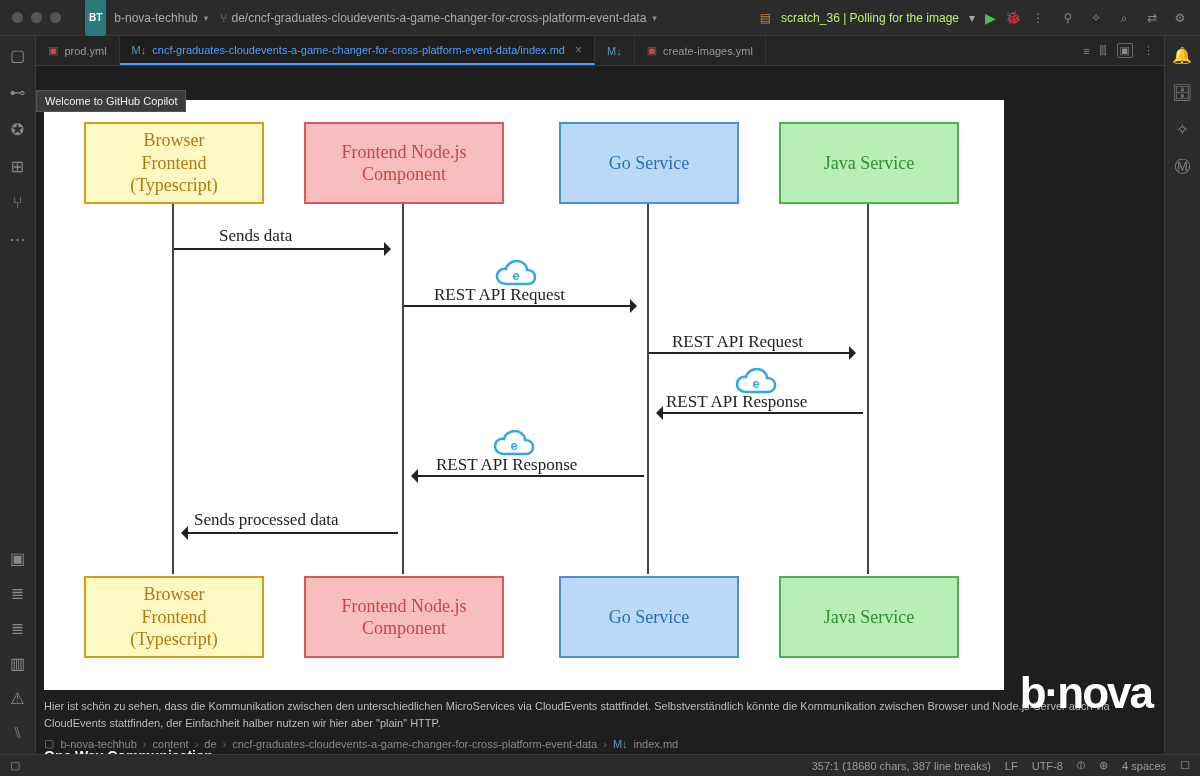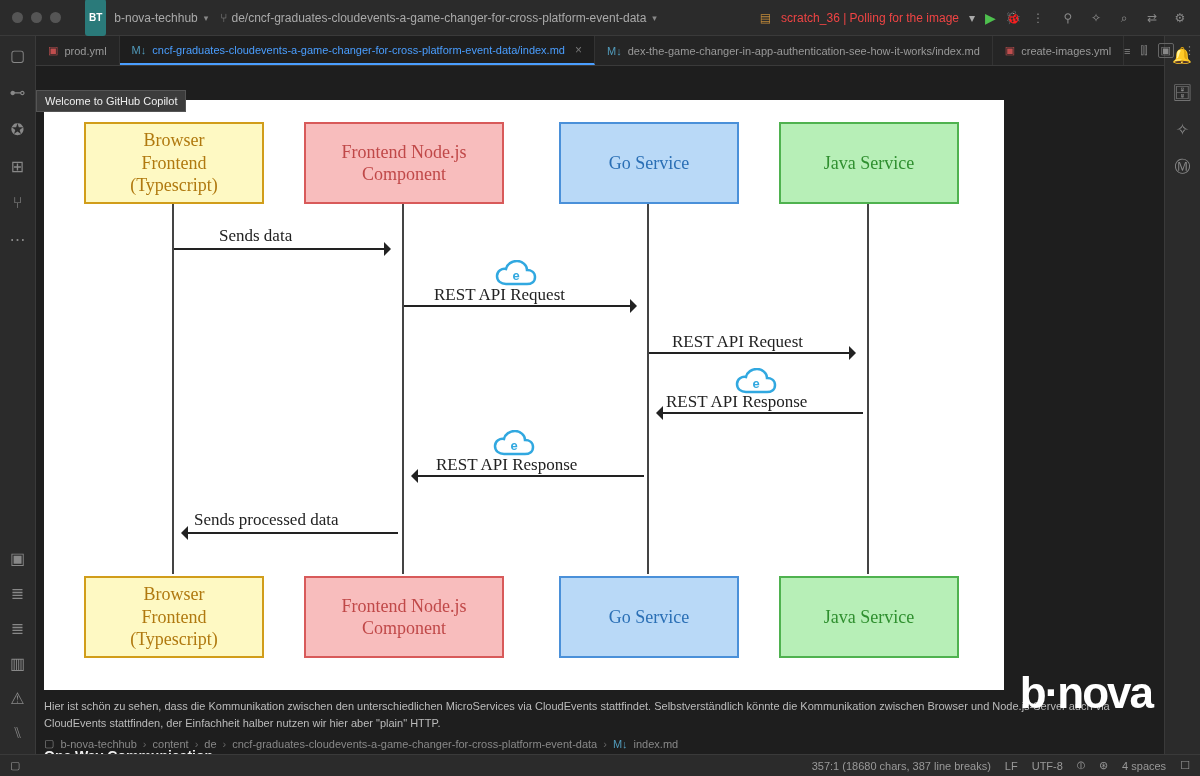--- a/index.html
+++ b/index.html
@@ -23,21 +23,21 @@
 .traffic { display: flex; gap: 8px; margin-right: 18px; }
 .traffic span { width: 11px; height: 11px; border-radius: 50%; background: #555; }
 .tb-badge {
   background: #2a7a7a; color: #fff; font-weight: 700;
   padding: 13px 4px; border-radius: 3px; font-size: 10px; margin-right: 4px;
 }
 .tb-item { display: flex; align-items: center; gap: 4px; color: #aaa; padding: 0 6px; }
 .tb-item .chev { color: #888; font-size: 9px; margin-left: 2px; }
 .tb-center { flex: 1; display: flex; align-items: center; }
 .tb-run { display: flex; align-items: center; gap: 10px; color: #aaa; }
-.run-label { color: #ef4444; font-size: 12px; }
+.run-label { color: #bef264; font-size: 12px; }
 .play { color: #4ec04e; font-size: 14px; }
 .bug { color: #4ec04e; font-size: 13px; }
 .tb-right { display: flex; align-items: center; gap: 12px; color: #888; margin-left: 16px; }
 .tb-right .ico { width: 16px; text-align: center; }
 
 
 .activity {
   position: absolute; left: 0; top: 36px; bottom: 22px;
   width: 36px; background: #2b2b2b;
   display: flex; flex-direction: column; align-items: center;
@@ -228,21 +228,20 @@
     <span class="fi yml">▣</span>
     <span>prod.yml</span>
   </div>
   <div class="tab active">
     <span class="fi md">M↓</span>
     <span>cncf-graduates-cloudevents-a-game-changer-for-cross-platform-event-data/index.md</span>
     <span class="close">×</span>
   </div>
   <div class="tab">
     <span class="fi md">M↓</span>
-    <span>dex-the-game-changer-in-app-authentication-see-how-it-works/index.md</span>
   </div>
   <div class="tab">
     <span class="fi yml">▣</span>
     <span>create-images.yml</span>
   </div>
   <div class="tabs-right">
     <span>≡</span>
     <span>⫿⫿</span>
     <span style="border:1px solid #666;padding:0 2px;border-radius:2px">▣</span>
     <span>⋮</span>

